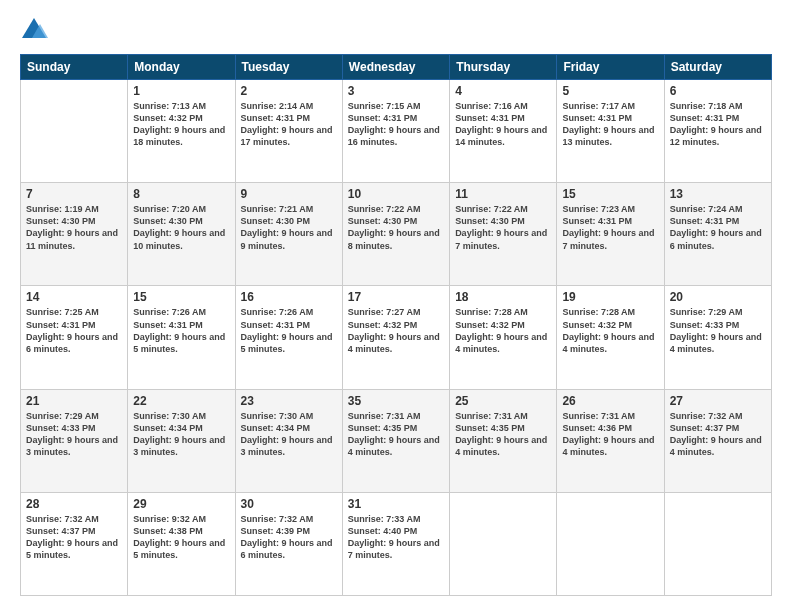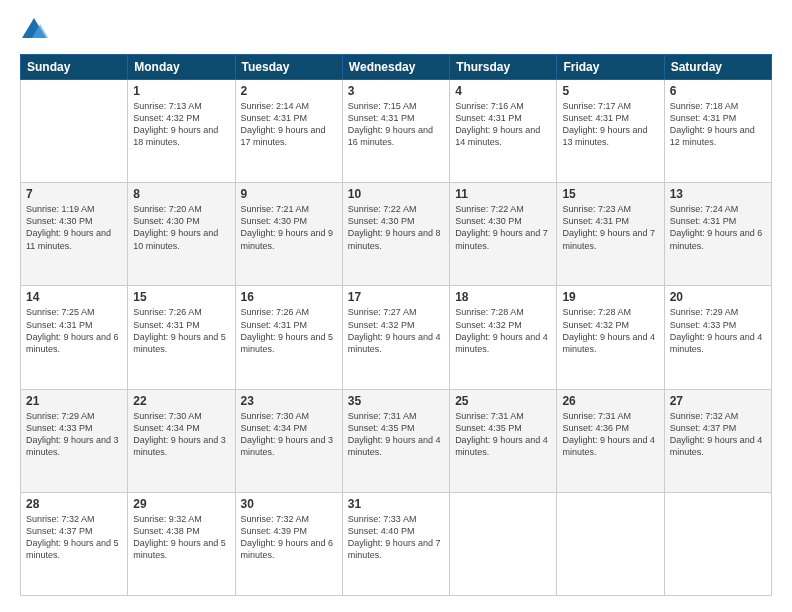--- a/index.html
+++ b/index.html
@@ -86,20 +86,21 @@
     .day-number {
       font-size: 12px;
       font-weight: bold;
       display: block;
       margin-bottom: 2px;
     }
     .day-info {
       font-size: 9px;
       line-height: 1.35;
       color: #444;
+      font-weight: bold;
     }
     .empty-cell {
       background: #f9f9f9;
     }
     tr:nth-child(odd) td {
       background-color: #fff;
     }
     tr:nth-child(even) td {
       background-color: #f4f4f4;
     }

